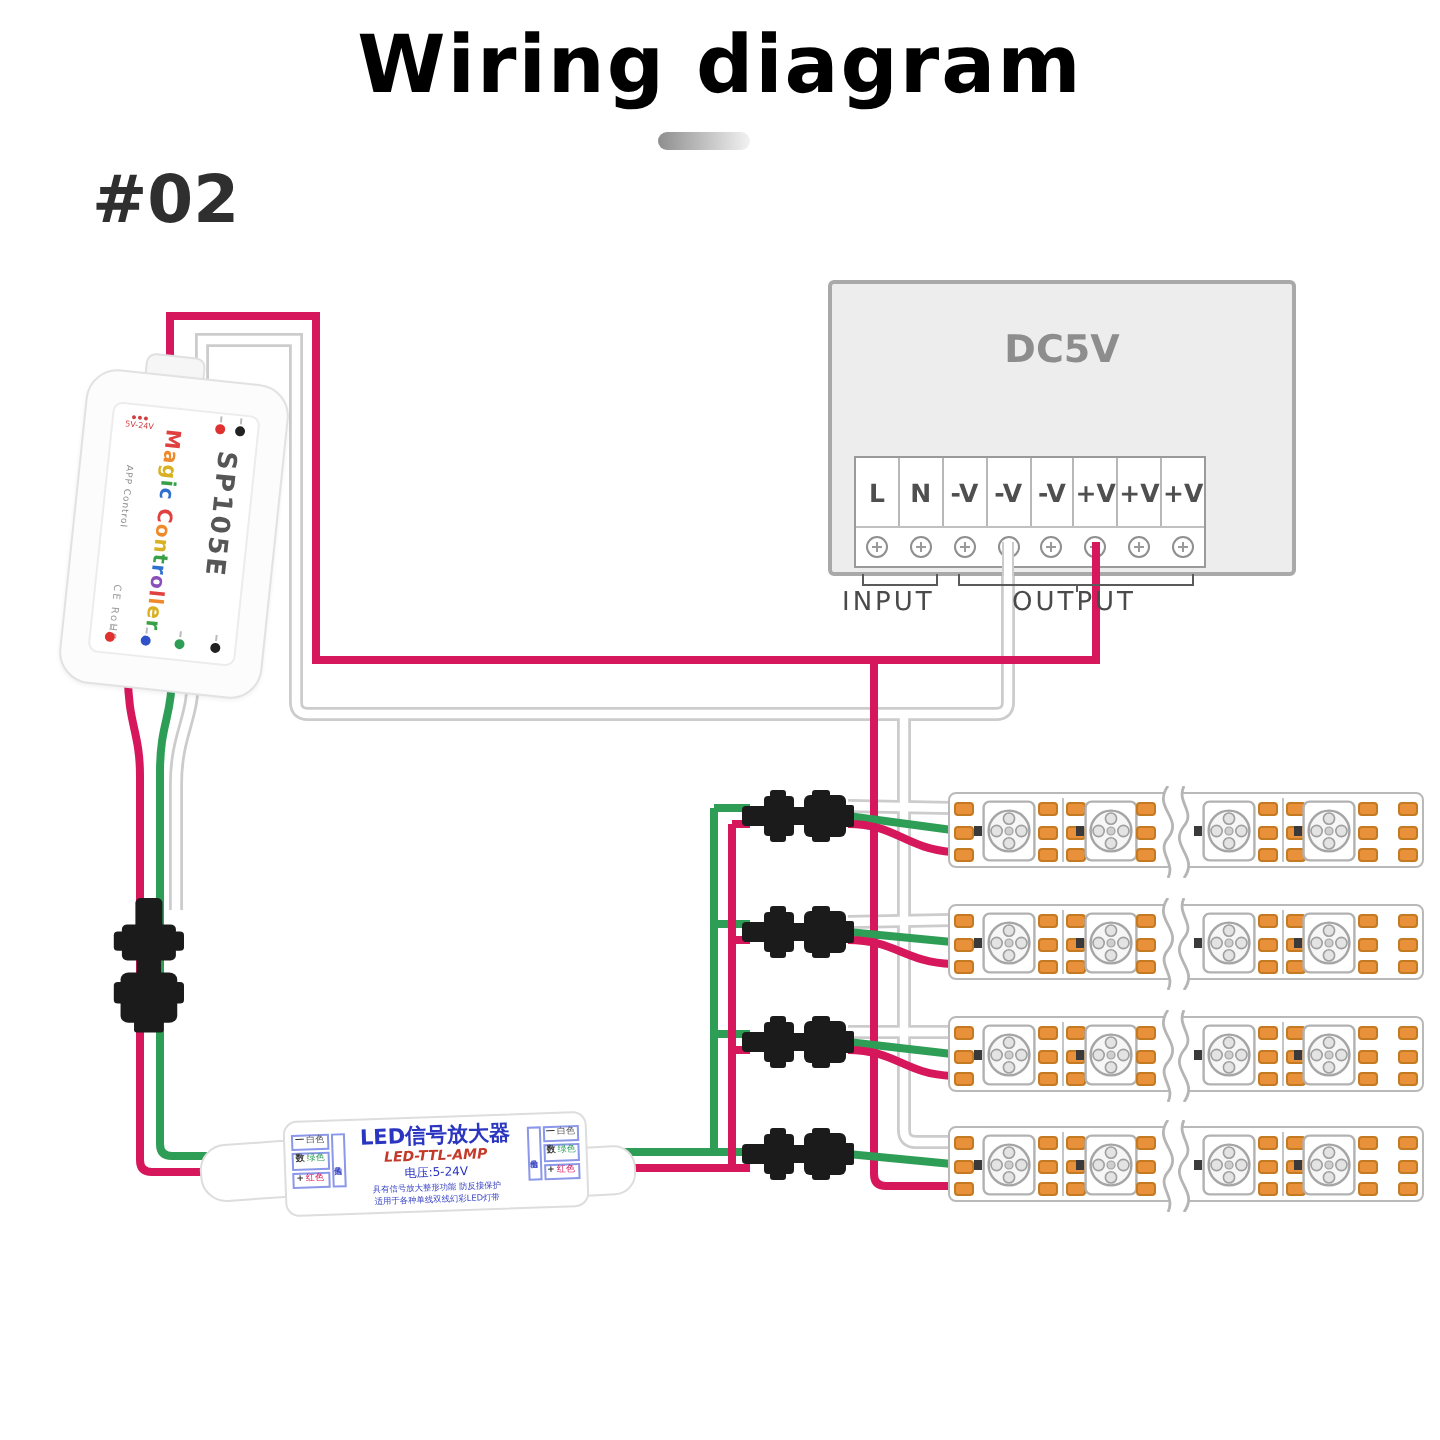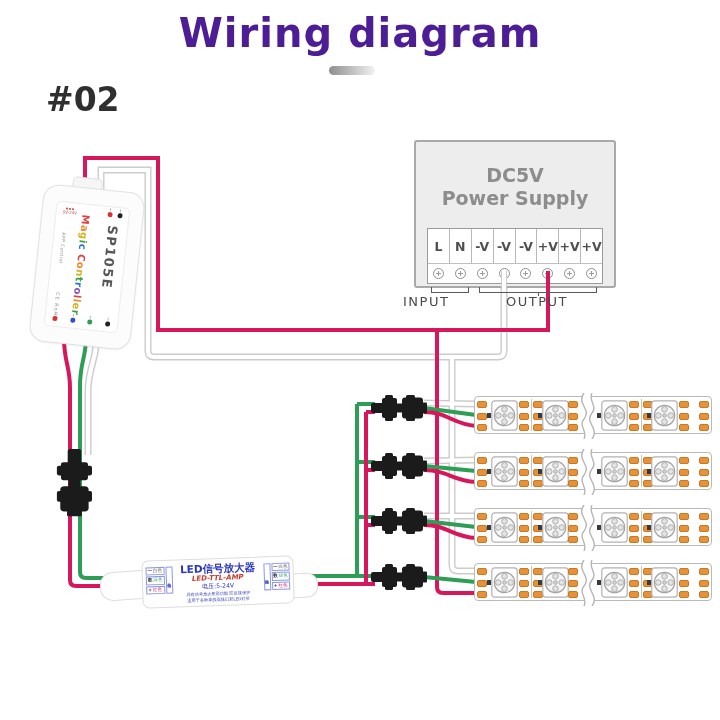--- a/index.html
+++ b/index.html
@@ -2,40 +2,40 @@
 <html><head>
 <meta charset="utf-8">
 <style>
   html,body{margin:0;padding:0;background:#fff;}
   .stage{position:relative;width:720px;height:720px;background:#ffffff;overflow:hidden;
          font-family:"DejaVu Sans","Liberation Sans",sans-serif;}
   .abs{position:absolute;}
 
   
   .title{top:10px;left:0;right:0;text-align:center;font-size:40px;font-weight:700;
-         color:#4c1d95;letter-spacing:1px;}
+         color:#000000;letter-spacing:1px;}
   .pill{left:329px;top:66px;width:46px;height:9px;border-radius:5px;
         background:linear-gradient(90deg,#8e8e8e,#f2f2f2);}
   .num{left:46px;top:80px;font-size:33px;font-weight:700;color:#2f2f2f;}
   .lbl-controller{left:158px;top:347px;font-size:27px;color:#3f3f3f;}
   .lbl-strip{left:430px;top:606px;font-size:23px;color:#2b2b2b;letter-spacing:.3px;}
 
   
   svg.wires{left:0;top:0;}
   .wout path{stroke:#cccccc;stroke-width:7;fill:none;}
   .wcore path{stroke:#ffffff;stroke-width:4.2;fill:none;}
   .rw{stroke:#d6175c;stroke-width:4;fill:none;}
   .gw{stroke:#2e9e57;stroke-width:4;fill:none;}
   .jst{fill:#1b1b1b;}
   .wire-stub-red{left:546px;top:271px;width:4px;height:18px;background:#d6175c;}
   .wire-stub-white{left:501px;top:271px;width:4px;height:17px;background:#fff;
                    border-left:1.5px solid #ccc;border-right:1.5px solid #ccc;}
 
   
-  .psu{left:414px;top:140px;width:202px;height:148px;background:#ededed;
+  .psu{left:414px;top:140px;width:234px;height:148px;background:#ededed;
        border:2px solid #a9a9a9;border-radius:3px;box-sizing:border-box;}
   .psu-title{top:22px;left:0;right:0;text-align:center;font-size:19px;font-weight:700;
              color:#8d8d8d;line-height:1.2;}
   .tblock{left:11px;top:86px;width:176px;height:56px;background:#fff;
           border:1.5px solid #9a9a9a;box-sizing:border-box;}
   .tcells{display:flex;height:34px;border-bottom:1px solid #c0c0c0;}
   .tcell{flex:1;display:flex;align-items:center;justify-content:center;
          font-size:12.5px;font-weight:700;color:#4f4f4f;border-right:1px solid #b8b8b8;}
   .tcell:last-child{border-right:none;}
   .screws{display:flex;height:19px;align-items:center;}
@@ -44,21 +44,21 @@
          box-sizing:border-box;position:relative;}
   .screw::before{content:"";position:absolute;inset:0;
      background:linear-gradient(#9a9a9a,#9a9a9a) center/1px 5px no-repeat,
                 linear-gradient(90deg,#9a9a9a,#9a9a9a) center/5px 1px no-repeat;}
   .brk{height:5px;border-bottom:1.2px solid #5a5a5a;border-left:1.2px solid #5a5a5a;
        border-right:1.2px solid #5a5a5a;}
   .brk.out::after{content:"";position:absolute;left:50%;bottom:-4px;width:1.2px;height:4px;background:#5a5a5a;}
   .brk-in{left:431px;top:287px;width:36px;}
   .brk-out{left:479px;top:287px;width:116px;}
   .io-lbl{font-size:13px;color:#4a4a4a;letter-spacing:1.5px;}
-  .io-in{left:403px;top:294px;text-align:center;}
+  .io-in{left:421px;top:294px;text-align:center;}
   .io-out{left:479px;top:294px;width:116px;text-align:center;}
 
   
   .ctl{left:36px;top:188px;width:102px;height:158px;transform:rotate(6deg);}
   .ctl-tab{left:28px;top:-10px;width:28px;height:20px;background:#f6f6f6;
            border:1.5px solid #e0e0e0;border-radius:5px;}
   .ctl-body{inset:0;background:#fcfcfc;border:1.5px solid #e2e2e2;border-radius:16px;
             box-shadow:0 1px 2px rgba(0,0,0,.06);}
   .ctl-label{left:13px;top:15px;right:13px;bottom:15px;background:#fff;
              border:1px solid #ececec;border-radius:5px;}
@@ -176,21 +176,20 @@
     <use href="#jst" transform="translate(92,449) rotate(90) scale(1.2,1.35)"></use>
   </svg>
 
   <div class="abs title">Wiring diagram</div>
   <div class="abs pill"></div>
   <div class="abs num">#02</div>
 
   <div class="abs psu">
     <div class="abs psu-title">
       <div>DC5V</div>
-      <div>Power Supply</div>
     </div>
     <div class="abs tblock">
       <div class="tcells">
         <div class="tcell">L</div>
         <div class="tcell">N</div>
         <div class="tcell">-V</div>
         <div class="tcell">-V</div>
         <div class="tcell">-V</div>
         <div class="tcell">+V</div>
         <div class="tcell">+V</div>

